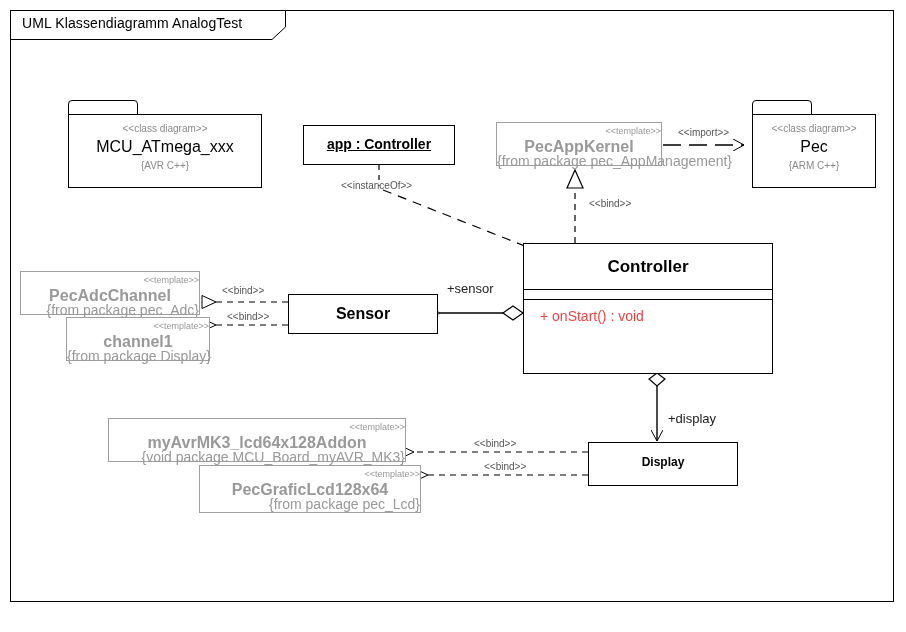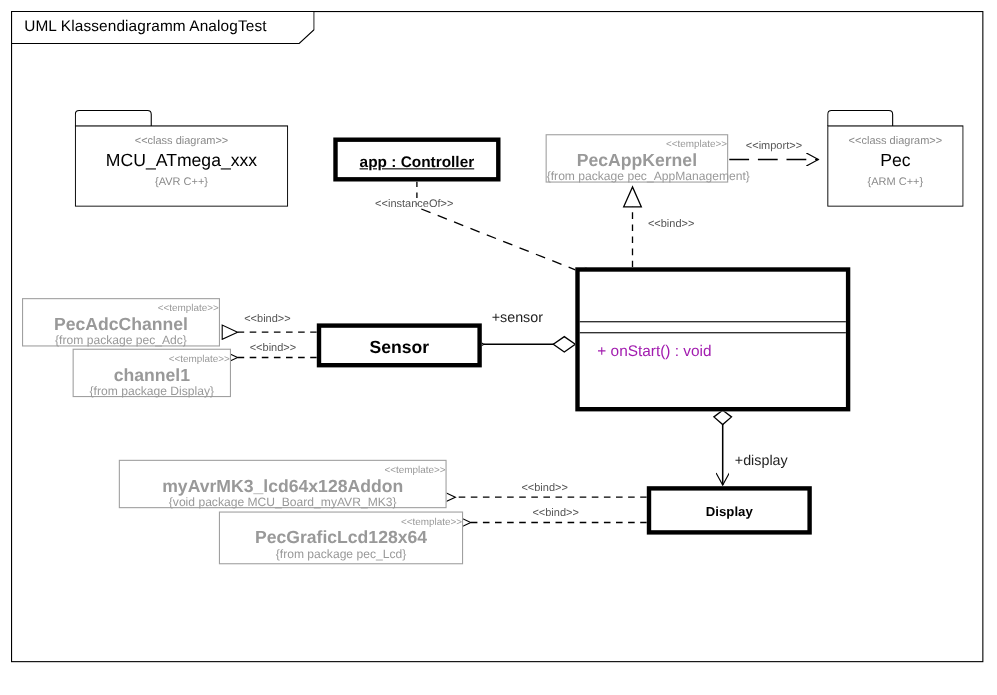--- a/index.html
+++ b/index.html
@@ -56,21 +56,21 @@
   
   .node {
     position: absolute;
     box-sizing: border-box;
     background: #ffffff;
     z-index: 3;
   }
 
   
   .class-box {
-    border: 4px solid #000000;
+    border: 1px solid #000000;
   }
   .class-name {
     font-weight: bold;
     font-size: 15px;
     color: #000000;
     text-align: center;
     white-space: nowrap;
   }
 
   
@@ -98,24 +98,25 @@
     text-align: right;
   }
   .tpl-name {
     font-size: 16px;
     font-weight: bold;
     color: #999999;
     line-height: 19px;
     white-space: nowrap;
   }
   .tpl-from {
-    font-size: 11px;
+    font-size: 14px;
     color: #999999;
     line-height: 11px;
     white-space: nowrap;
+    text-align: right;
   }
 
   
   .package {
     position: absolute;
     z-index: 3;
   }
   .pkg-stereo {
     font-size: 10px;
     color: #8a8a8a;
@@ -140,21 +141,21 @@
     position: absolute;
     left: 0;
     width: 100%;
     height: 0;
     border-top: 1px solid #000000;
   }
   .ops {
     position: absolute;
     left: 16px;
     font-size: 14px;
-    color: #a21caf;
+    color: #ef4444;
     line-height: 24px;
     white-space: nowrap;
   }
 
   
   .edge-label {
     position: absolute;
     font-size: 10px;
     color: #555555;
     white-space: nowrap;
@@ -280,20 +281,21 @@
     <div class="instance-name" style="margin-top:10px;">app : Controller</div>
   </div>
 
   <div class="node template-box" style="left:496px; top:122px; width:166px; height:44px;">
     <div class="tpl-stereo">&lt;&lt;template&gt;&gt;</div>
     <div class="tpl-name">PecAppKernel</div>
     <div class="tpl-from">{from package pec_AppManagement}</div>
   </div>
 
   <div class="node class-box" style="left:523px; top:243px; width:250px; height:131px;">
+    <div class="class-name" style="margin-top:13px; font-size:17px;">Controller</div>
     <div class="compartment-sep" style="top:45px;"></div>
     <div class="compartment-sep" style="top:55px;"></div>
     <div class="ops" style="top:60px;">+ onStart() : void</div>
   </div>
 
   <div class="node class-box" style="left:288px; top:294px; width:150px; height:40px;">
     <div class="class-name" style="margin-top:10px; font-size:16px;">Sensor</div>
   </div>
 
   <div class="node class-box" style="left:588px; top:442px; width:150px; height:44px;">

